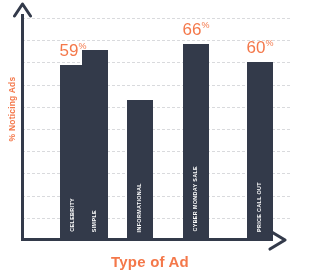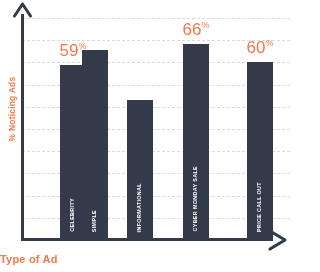--- a/index.html
+++ b/index.html
@@ -143,22 +143,23 @@
     font-weight: bold;
     letter-spacing: 0.2px;
     transform: rotate(-90deg);
     z-index: 5;
   }
   #x-axis-title {
     position: absolute;
     left: 0;
     top: 253px;
     width: 300px;
+    text-align: center;
     color: #f4784a;
-    font-size: 11px;
+    font-size: 15px;
     font-weight: bold;
     letter-spacing: 0.2px;
     z-index: 5;
   }
 </style>
 </head>
 <body>
 
 <div id="chart-root">
 

